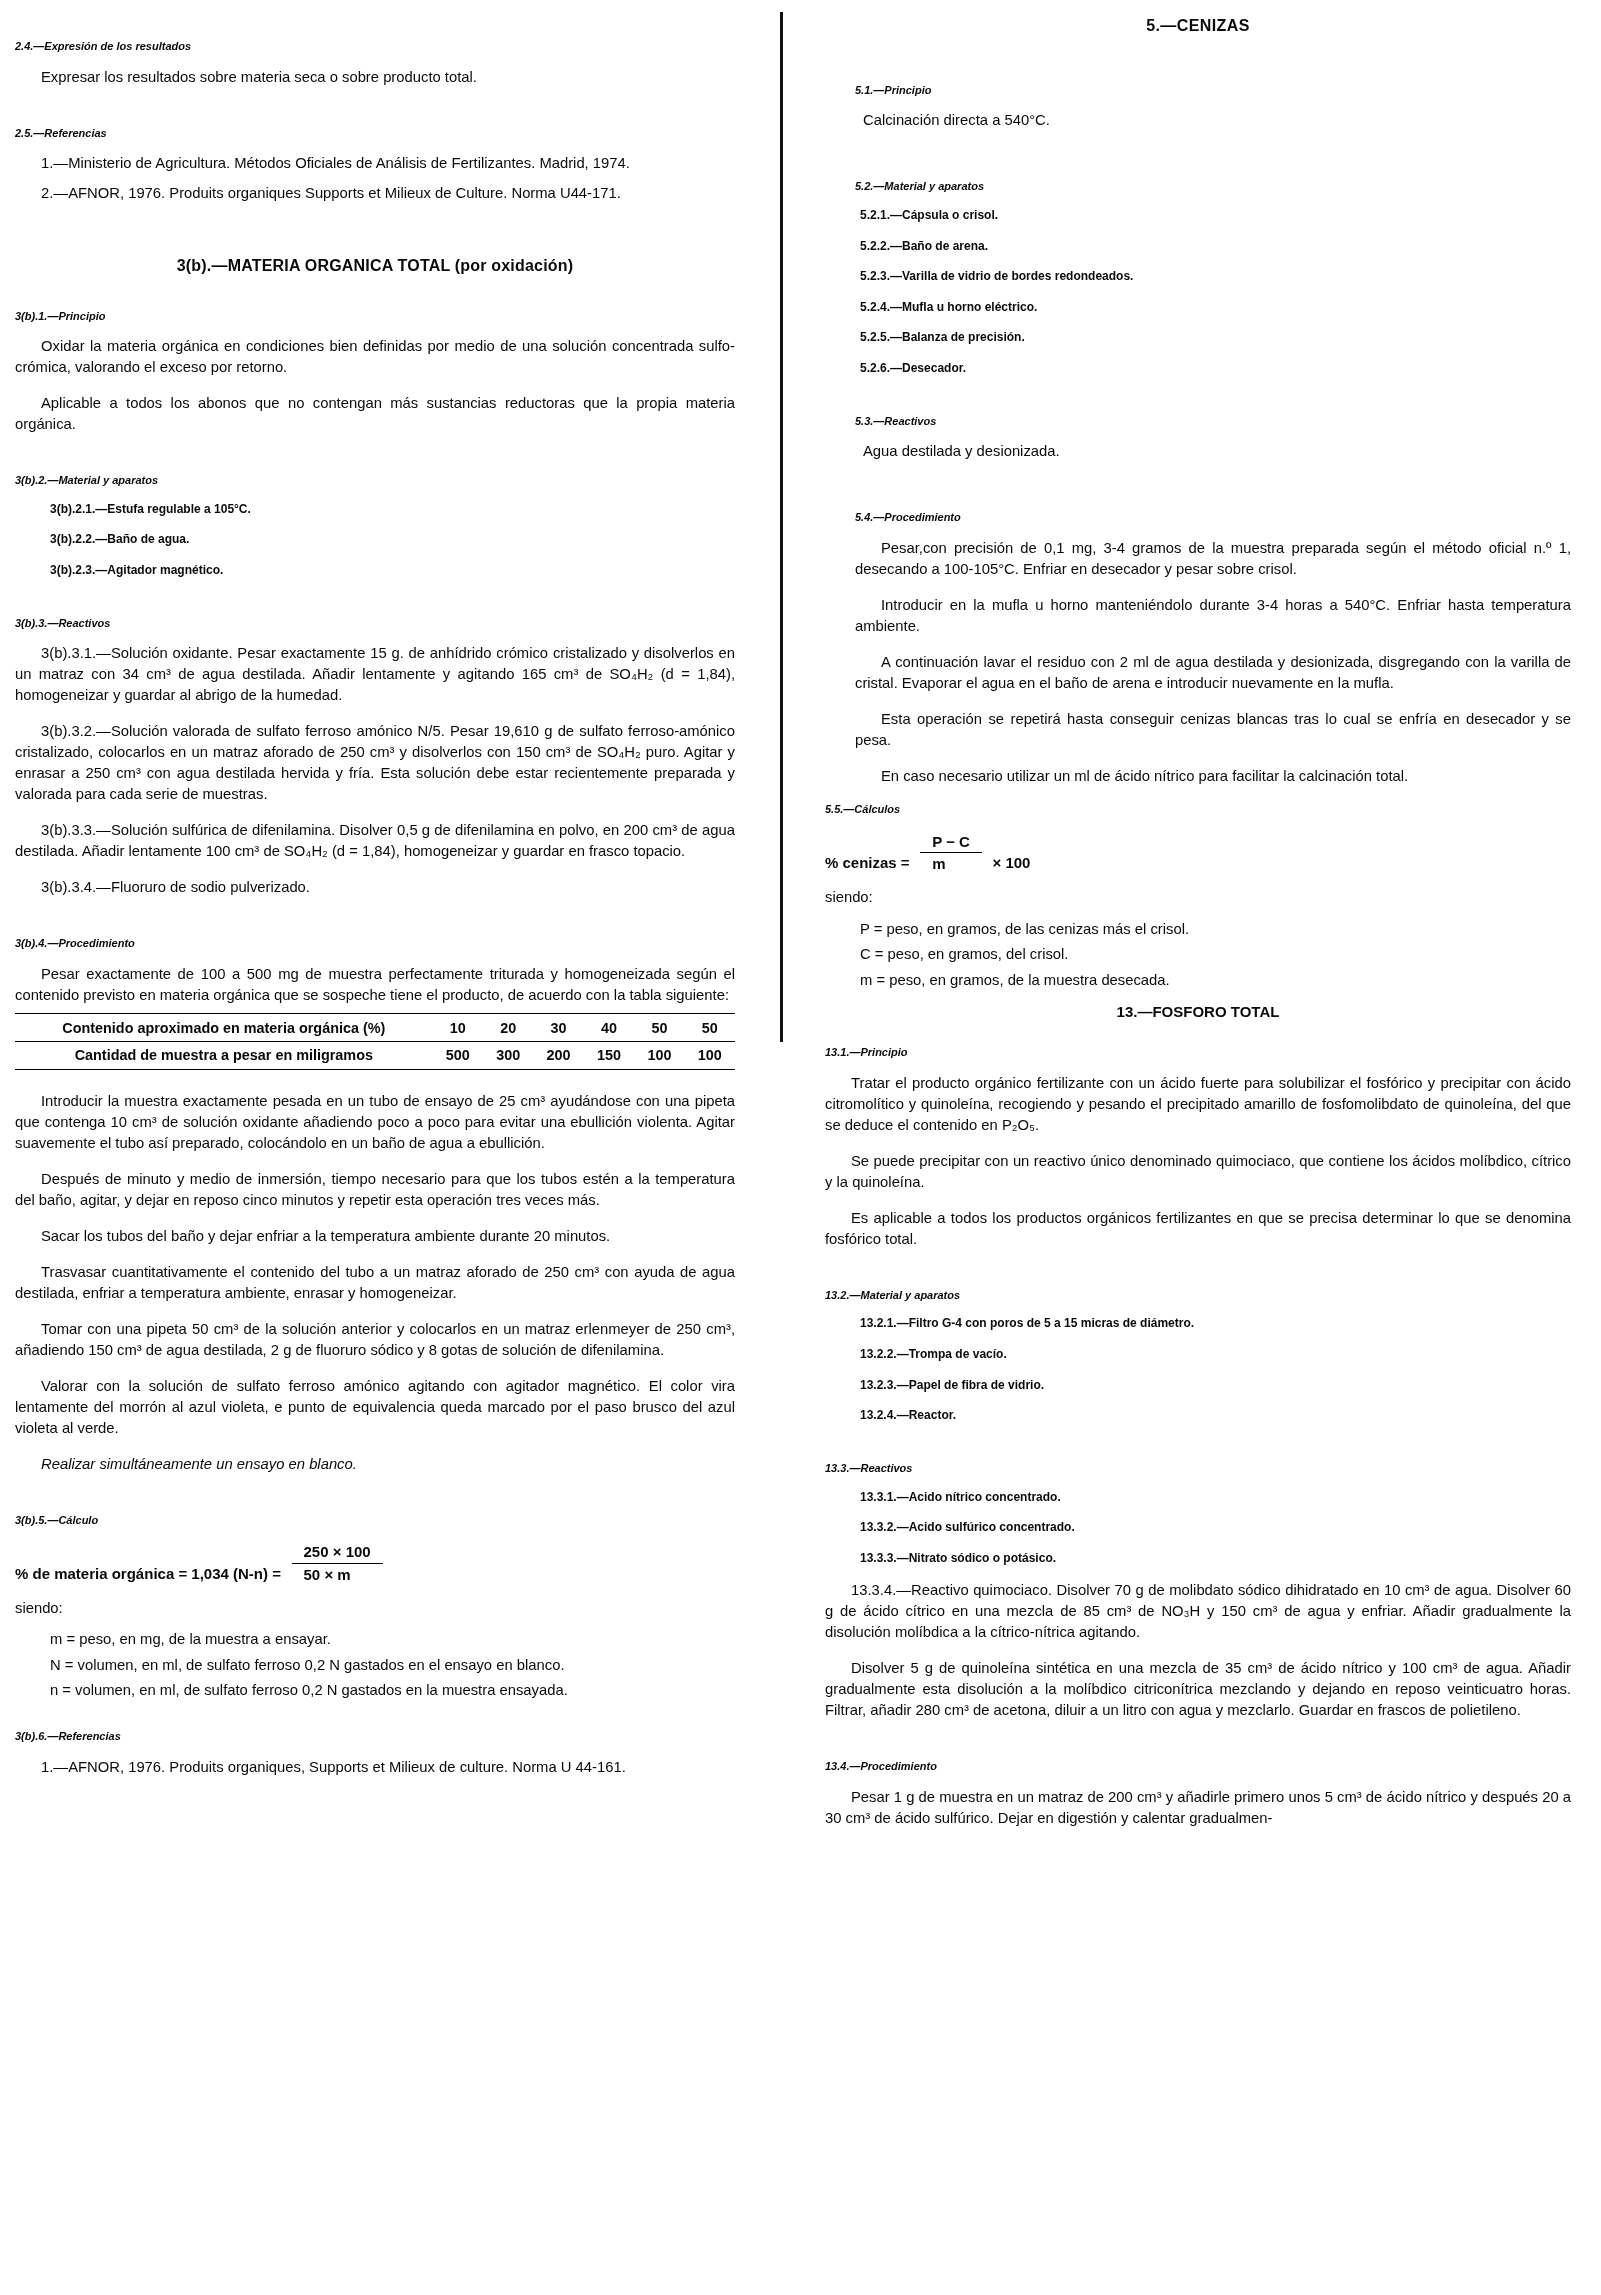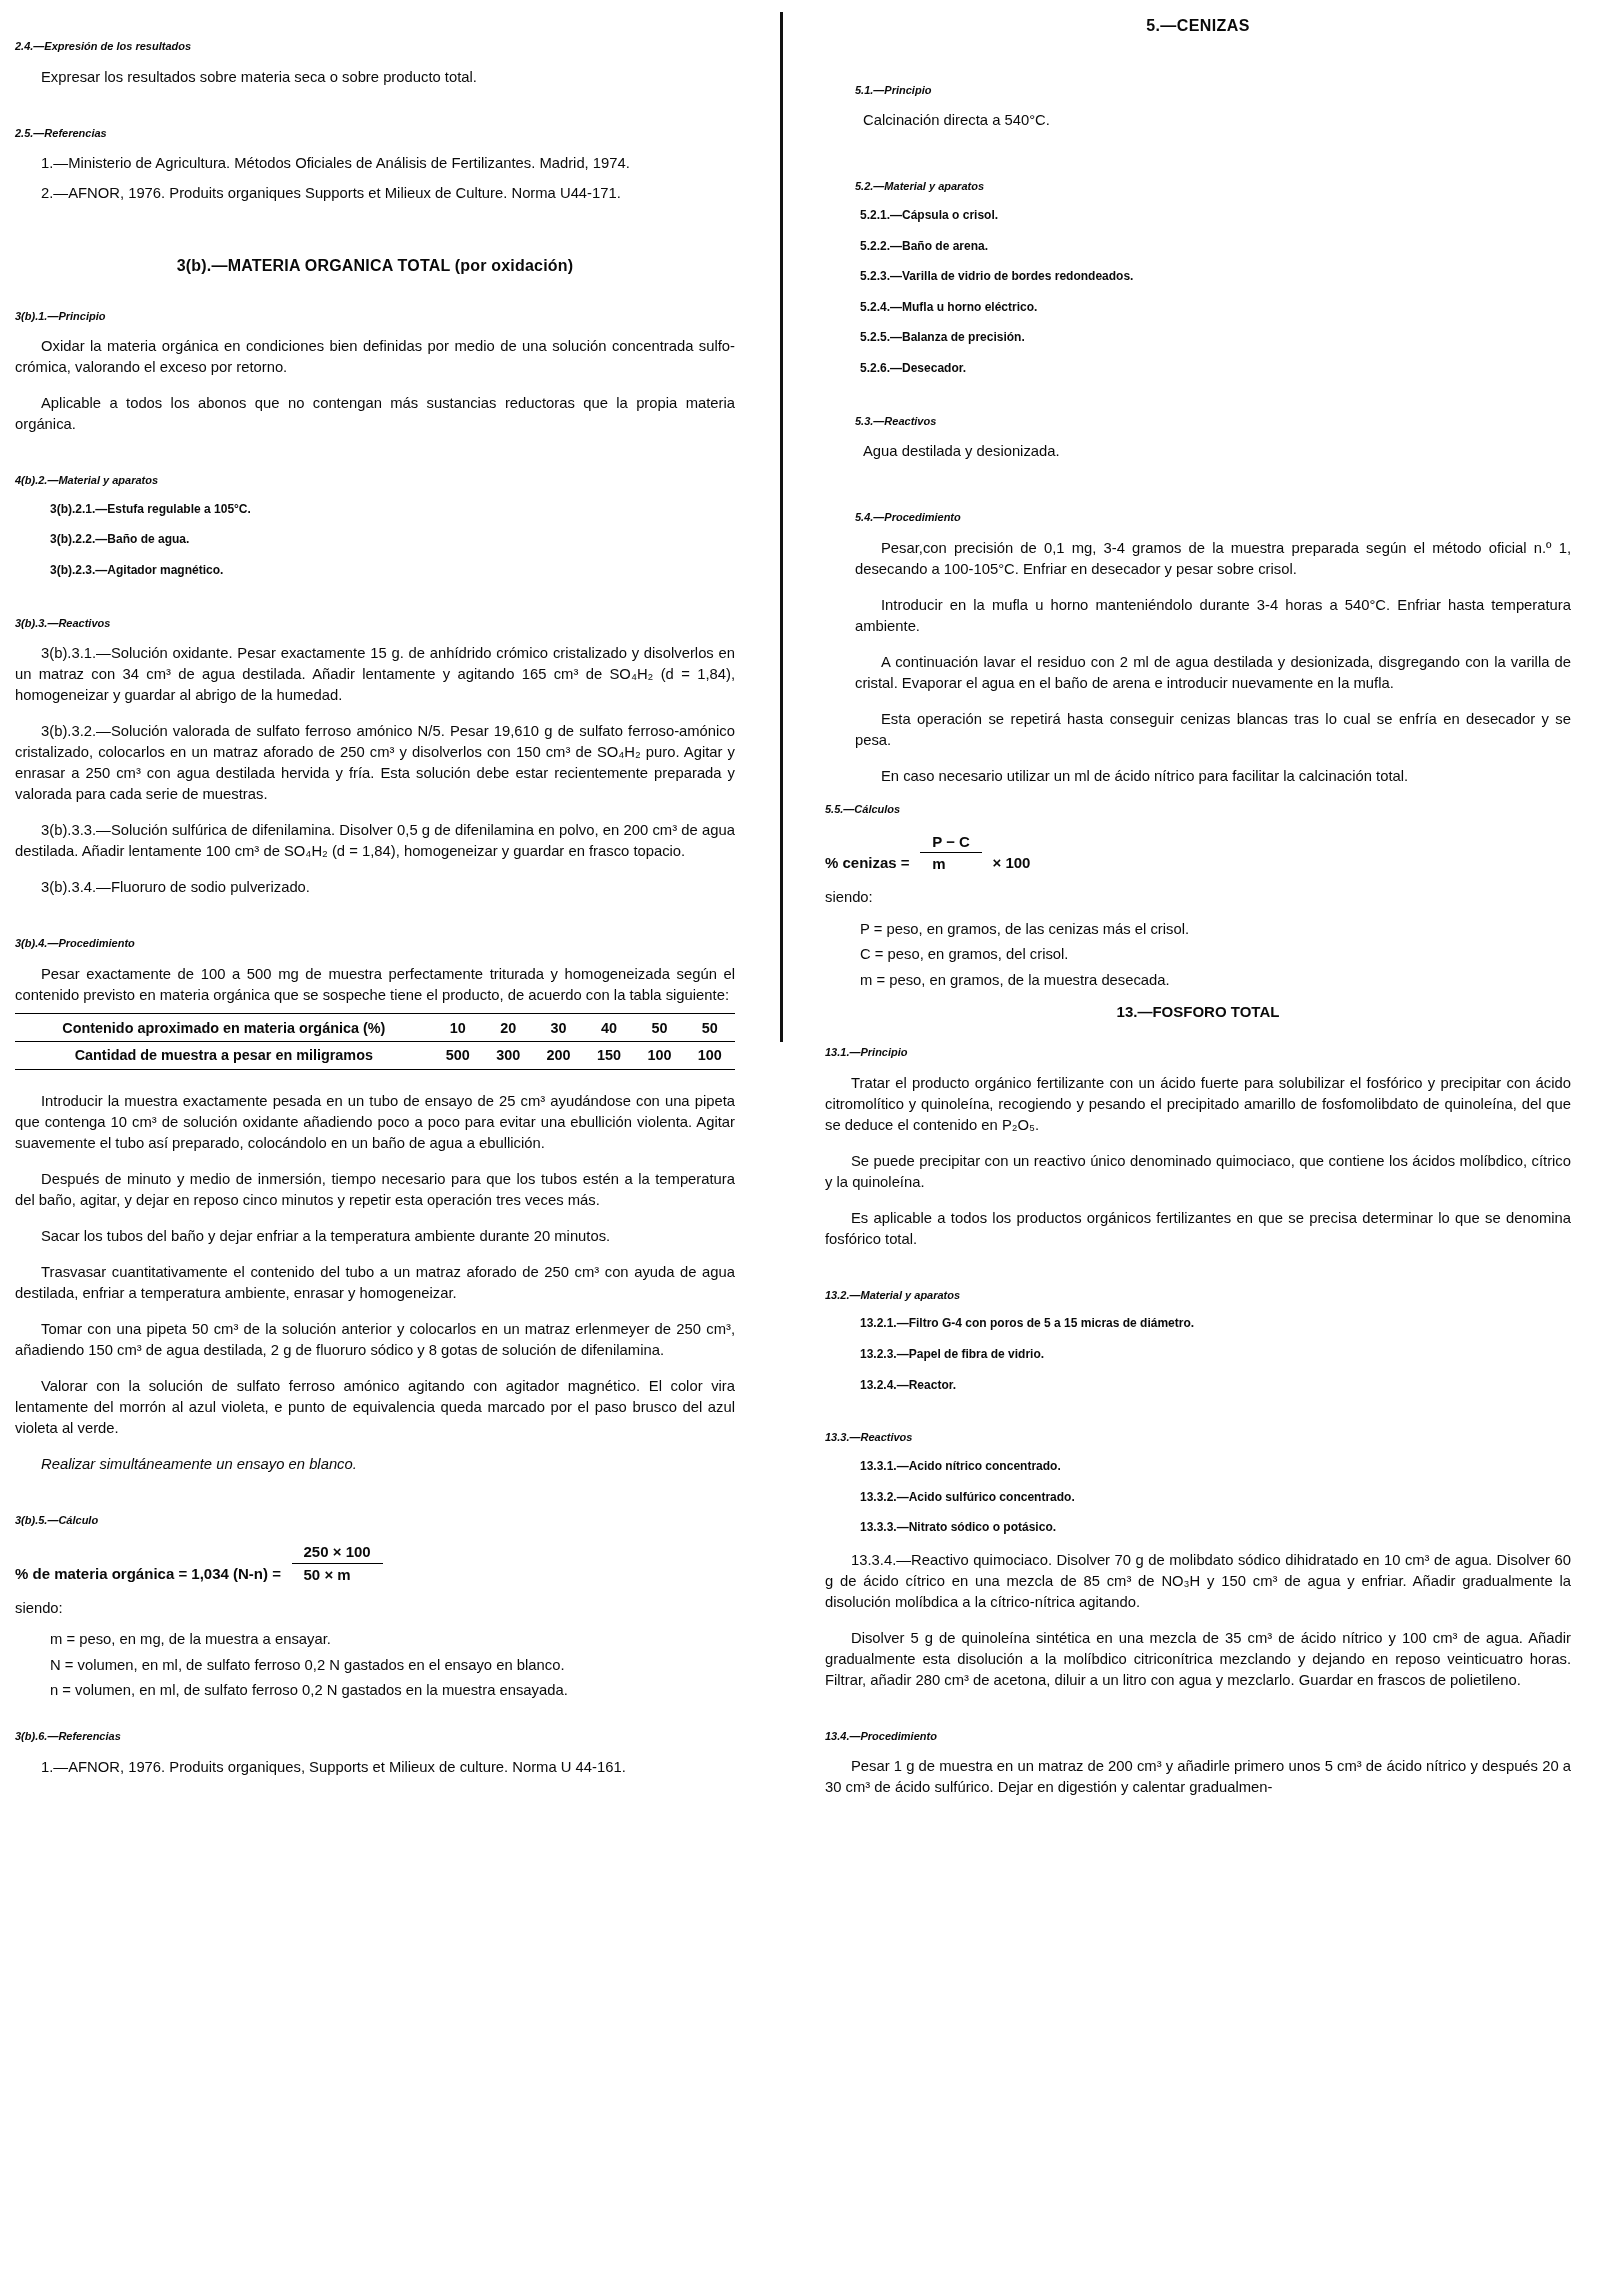--- a/index.html
+++ b/index.html
@@ -175,21 +175,21 @@
       <p class="center-head">3(b).—MATERIA ORGANICA TOTAL (por oxidación)</p>
 
       <div class="section-gap"></div>
 
       <p class="heading">3(b).1.—Principio</p>
       <p class="indent blk">Oxidar la materia orgánica en condiciones bien definidas por medio de una solución concentrada sulfo-crómica, valorando el exceso por retorno.</p>
       <p class="indent blk">Aplicable a todos los abonos que no contengan más sustancias reductoras que la propia materia orgánica.</p>
 
       <div class="section-gap"></div>
 
-      <p class="heading">4(b).2.—Material y aparatos</p>
+      <p class="heading">3(b).2.—Material y aparatos</p>
       <p class="item">3(b).2.1.—Estufa regulable a 105°C.</p>
       <p class="item">3(b).2.2.—Baño de agua.</p>
       <p class="item">3(b).2.3.—Agitador magnético.</p>
 
       <div class="section-gap"></div>
 
       <p class="heading">3(b).3.—Reactivos</p>
       <p class="indent blk">3(b).3.1.—Solución oxidante. Pesar exactamente 15 g. de anhídrido crómico cristalizado y disolverlos en un matraz con 34 cm³ de agua destilada. Añadir lentamente y agitando 165 cm³ de SO₄H₂ (d = 1,84), homogeneizar y guardar al abrigo de la humedad.</p>
       <p class="indent blk">3(b).3.2.—Solución valorada de sulfato ferroso amónico N/5. Pesar 19,610 g de sulfato ferroso-amónico cristalizado, colocarlos en un matraz aforado de 250 cm³ y disolverlos con 150 cm³ de SO₄H₂ puro. Agitar y enrasar a 250 cm³ con agua destilada hervida y fría. Esta solución debe estar recientemente preparada y valorada para cada serie de muestras.</p>
       <p class="indent blk">3(b).3.3.—Solución sulfúrica de difenilamina. Disolver 0,5 g de difenilamina en polvo, en 200 cm³ de agua destilada. Añadir lentamente 100 cm³ de SO₄H₂ (d = 1,84), homogeneizar y guardar en frasco topacio.</p>
@@ -315,20 +315,21 @@
 
       <p class="heading">13.1.—Principio</p>
       <p class="indent blk">Tratar el producto orgánico fertilizante con un ácido fuerte para solubilizar el fosfórico y precipitar con ácido citromolítico y quinoleína, recogiendo y pesando el precipitado amarillo de fosfomolibdato de quinoleína, del que se deduce el contenido en P₂O₅.</p>
       <p class="indent blk">Se puede precipitar con un reactivo único denominado quimociaco, que contiene los ácidos molíbdico, cítrico y la quinoleína.</p>
       <p class="indent blk">Es aplicable a todos los productos orgánicos fertilizantes en que se precisa determinar lo que se denomina fosfórico total.</p>
 
       <div class="section-gap"></div>
 
       <p class="heading">13.2.—Material y aparatos</p>
       <p class="item">13.2.1.—Filtro G-4 con poros de 5 a 15 micras de diámetro.</p>
+      <p class="item">13.2.2.—Trompa de vacío.</p>
       <p class="item">13.2.3.—Papel de fibra de vidrio.</p>
       <p class="item">13.2.4.—Reactor.</p>
 
       <div class="section-gap"></div>
 
       <p class="heading">13.3.—Reactivos</p>
       <p class="item">13.3.1.—Acido nítrico concentrado.</p>
       <p class="item">13.3.2.—Acido sulfúrico concentrado.</p>
       <p class="item">13.3.3.—Nitrato sódico o potásico.</p>
       <p class="indent blk">13.3.4.—Reactivo quimociaco. Disolver 70 g de molibdato sódico dihidratado en 10 cm³ de agua. Disolver 60 g de ácido cítrico en una mezcla de 85 cm³ de NO₃H y 150 cm³ de agua y enfriar. Añadir gradualmente la disolución molíbdica a la cítrico-nítrica agitando.</p>

